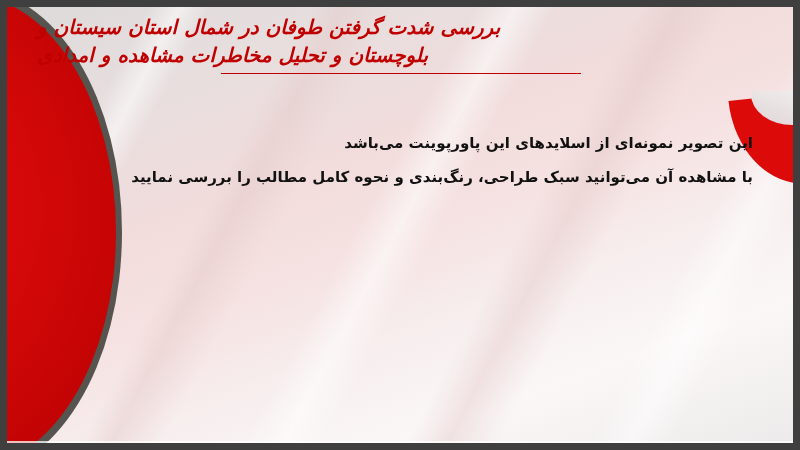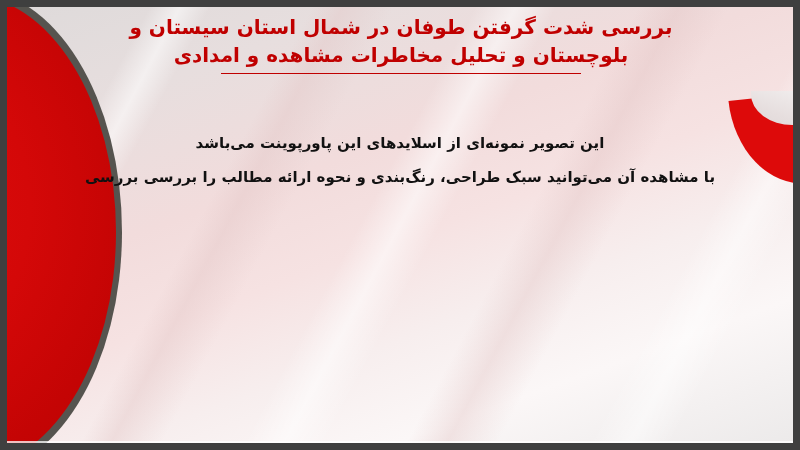--- a/index.html
+++ b/index.html
@@ -106,23 +106,24 @@
     background: linear-gradient(200deg, #f0ecec 0%, #e6dede 60%, #e0d8d8 100%);
     border-radius: 0 0 0 90%;
   }
 
   
   #title-block {
     position: absolute;
     left: 30px;
     right: 28px;
     top: 6px;
-    text-align: center;
+    text-align: left;
     direction: rtl;
     z-index: 5;
+    font-style: italic;
   }
   .title-line {
     font-family: "DejaVu Sans", sans-serif;
     font-size: 20px;
     font-weight: bold;
     color: #c00000;
     line-height: 1.42;
     white-space: nowrap;
     letter-spacing: 0px;
   }
@@ -132,21 +133,21 @@
     height: 0;
     border-top: 1.6px solid #c00000;
   }
 
   
   #body-block {
     position: absolute;
     left: 40px;
     right: 40px;
     top: 120px;
-    text-align: center;
+    text-align: right;
     direction: rtl;
     z-index: 5;
   }
   .body-line {
     font-family: "DejaVu Sans", sans-serif;
     font-size: 15px;
     font-weight: bold;
     color: #111111;
     line-height: 2.25;
     white-space: nowrap;
@@ -166,17 +167,17 @@
     <div class="right-wedge-2"></div>
 
     <div id="title-block">
       <div class="title-line">بررسی شدت گرفتن طوفان در شمال استان سیستان و</div>
       <div class="title-line">بلوچستان و تحلیل مخاطرات مشاهده و امدادی</div>
       <div id="title-rule"></div>
     </div>
 
     <div id="body-block">
       <div class="body-line">این تصویر نمونه‌ای از اسلایدهای این پاورپوینت می‌باشد</div>
-      <div class="body-line">با مشاهده آن می‌توانید سبک طراحی، رنگ‌بندی و نحوه ارائه مطالب را بررسی بررسی</div>
+      <div class="body-line">با مشاهده آن می‌توانید سبک طراحی، رنگ‌بندی و نحوه کامل مطالب را بررسی نمایید</div>
     </div>
 
   </div>
 </div>
 
 </body></html>

